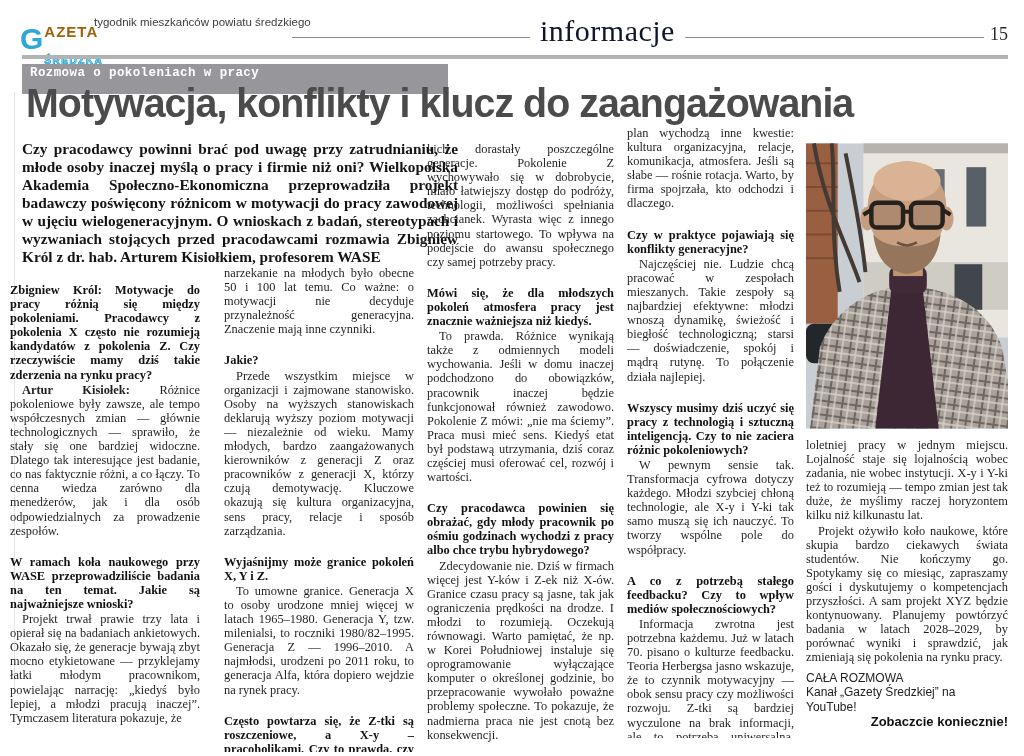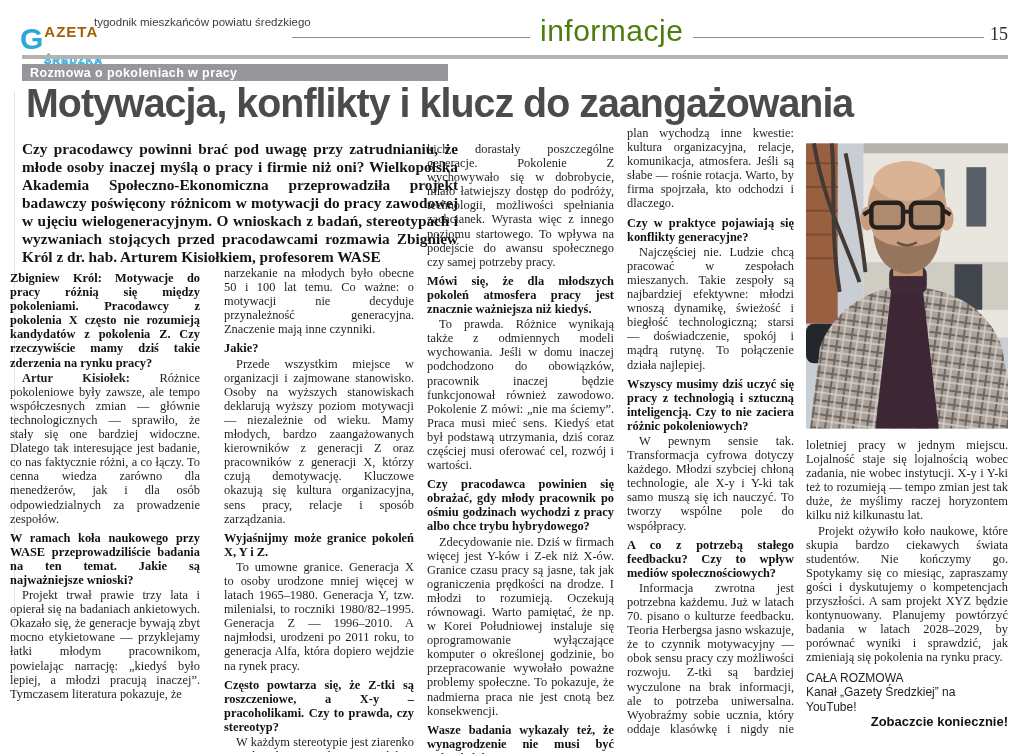--- a/index.html
+++ b/index.html
@@ -8,43 +8,43 @@
   
   .logo{position:absolute;left:20px;top:24px;display:flex;align-items:flex-start;line-height:1;}
   .logo .g{font-family:"Liberation Sans",sans-serif;font-weight:700;font-size:30px;color:#2ea7d9;margin-right:1px;}
   .logo .stack{display:flex;flex-direction:column;}
   .logo .l1{font-family:"Liberation Sans",sans-serif;font-weight:700;font-size:15px;color:#a16207;letter-spacing:1px;}
   .logo .l2{font-family:"Liberation Sans",sans-serif;font-weight:700;font-size:10px;color:#cfeaf7;
             -webkit-text-stroke:0.9px #2ea7d9;letter-spacing:1.5px;margin-top:17px;}
   .tagline{position:absolute;left:94px;top:16px;font-family:"Liberation Sans",sans-serif;font-size:11.5px;color:#3c3c3c;}
   .thinrule{position:absolute;left:292px;right:20px;top:37px;height:1px;background:#8c8c8c;}
   .thickrule{position:absolute;left:22px;right:16px;top:55px;height:4px;background:#b3b3b3;}
-  .informacje{position:absolute;left:530px;top:14px;font-family:Liberation Sans, sans-serif;font-size:30px;
-              color:#4d7c0f;background:#ffffff;padding:0 10px 4px;z-index:2;letter-spacing:0.5px;}
+  .informacje{position:absolute;left:530px;top:14px;font-family:Liberation Serif, serif;font-size:30px;
+              color:#0f172a;background:#ffffff;padding:0 10px 4px;z-index:2;letter-spacing:0.5px;}
   .pagenum{position:absolute;right:16px;top:24px;font-family:"Liberation Serif",serif;font-size:18px;color:#2b2b2b;background:#fff;padding-left:6px;z-index:2;}
   
-  .kicker{position:absolute;left:22px;top:64px;width:426px;height:17px;background:#97979b;
-          font-family:Liberation Sans, sans-serif;font-weight:700;font-size:12.5px;color:#ffffff;
+  .kicker{position:absolute;left:22px;top:64px;width:426px;height:30px;background:#97979b;
+          font-family:Liberation Mono, monospace;font-weight:700;font-size:12.5px;color:#ffffff;
           letter-spacing:0.4px;padding:2px 0 0 8px;box-sizing:border-box;}
   .headline{position:absolute;left:26px;top:80px;width:1000px;white-space:nowrap;
             font-family:"Liberation Sans",sans-serif;font-weight:700;font-size:41px;letter-spacing:-1px;
             color:#4b4b4b;transform:scaleX(0.96);transform-origin:left top;}
   
   .lead{position:absolute;left:22px;top:140px;width:436px;
         font-family:"Liberation Serif",serif;font-weight:700;font-size:15.3px;line-height:18px;
         text-align:justify;color:#141414;}
   
   .col{position:absolute;overflow:hidden;font-size:12.4px;line-height:14.1px;text-align:justify;}
   .col1{left:10px;top:266px;width:190px;height:486px;}
   .col2{left:224px;top:266px;width:190px;height:486px;}
   .col3{left:427px;top:142px;width:187px;height:612px;}
   .col4{left:627px;top:126px;width:167px;height:612px;}
   .col5{left:806px;top:142px;width:202px;height:612px;}
   .blk{margin:0 0 1px 0;}
-  .blk.q{font-weight:700;margin-top:5px;color:#111;}
+  .blk.q{font-weight:700;margin-top:17px;color:#111;}
   .blk.a{text-indent:12px;}
   .blk.a0{text-indent:0;}
   .blk strong{font-weight:700;}
   
   .photo{display:block;width:202px;height:288px;margin-bottom:8px;}
   
   .endnote{font-family:"Liberation Sans",sans-serif;font-size:12px;line-height:14.5px;color:#222;
            margin-top:6px;text-align:left;}
   .endnote .see{display:block;font-weight:700;font-size:13px;text-align:right;margin-top:1px;color:#111;}
   .edgeline{position:absolute;left:14px;top:92px;width:1px;height:600px;background:#e3e3e3;}

